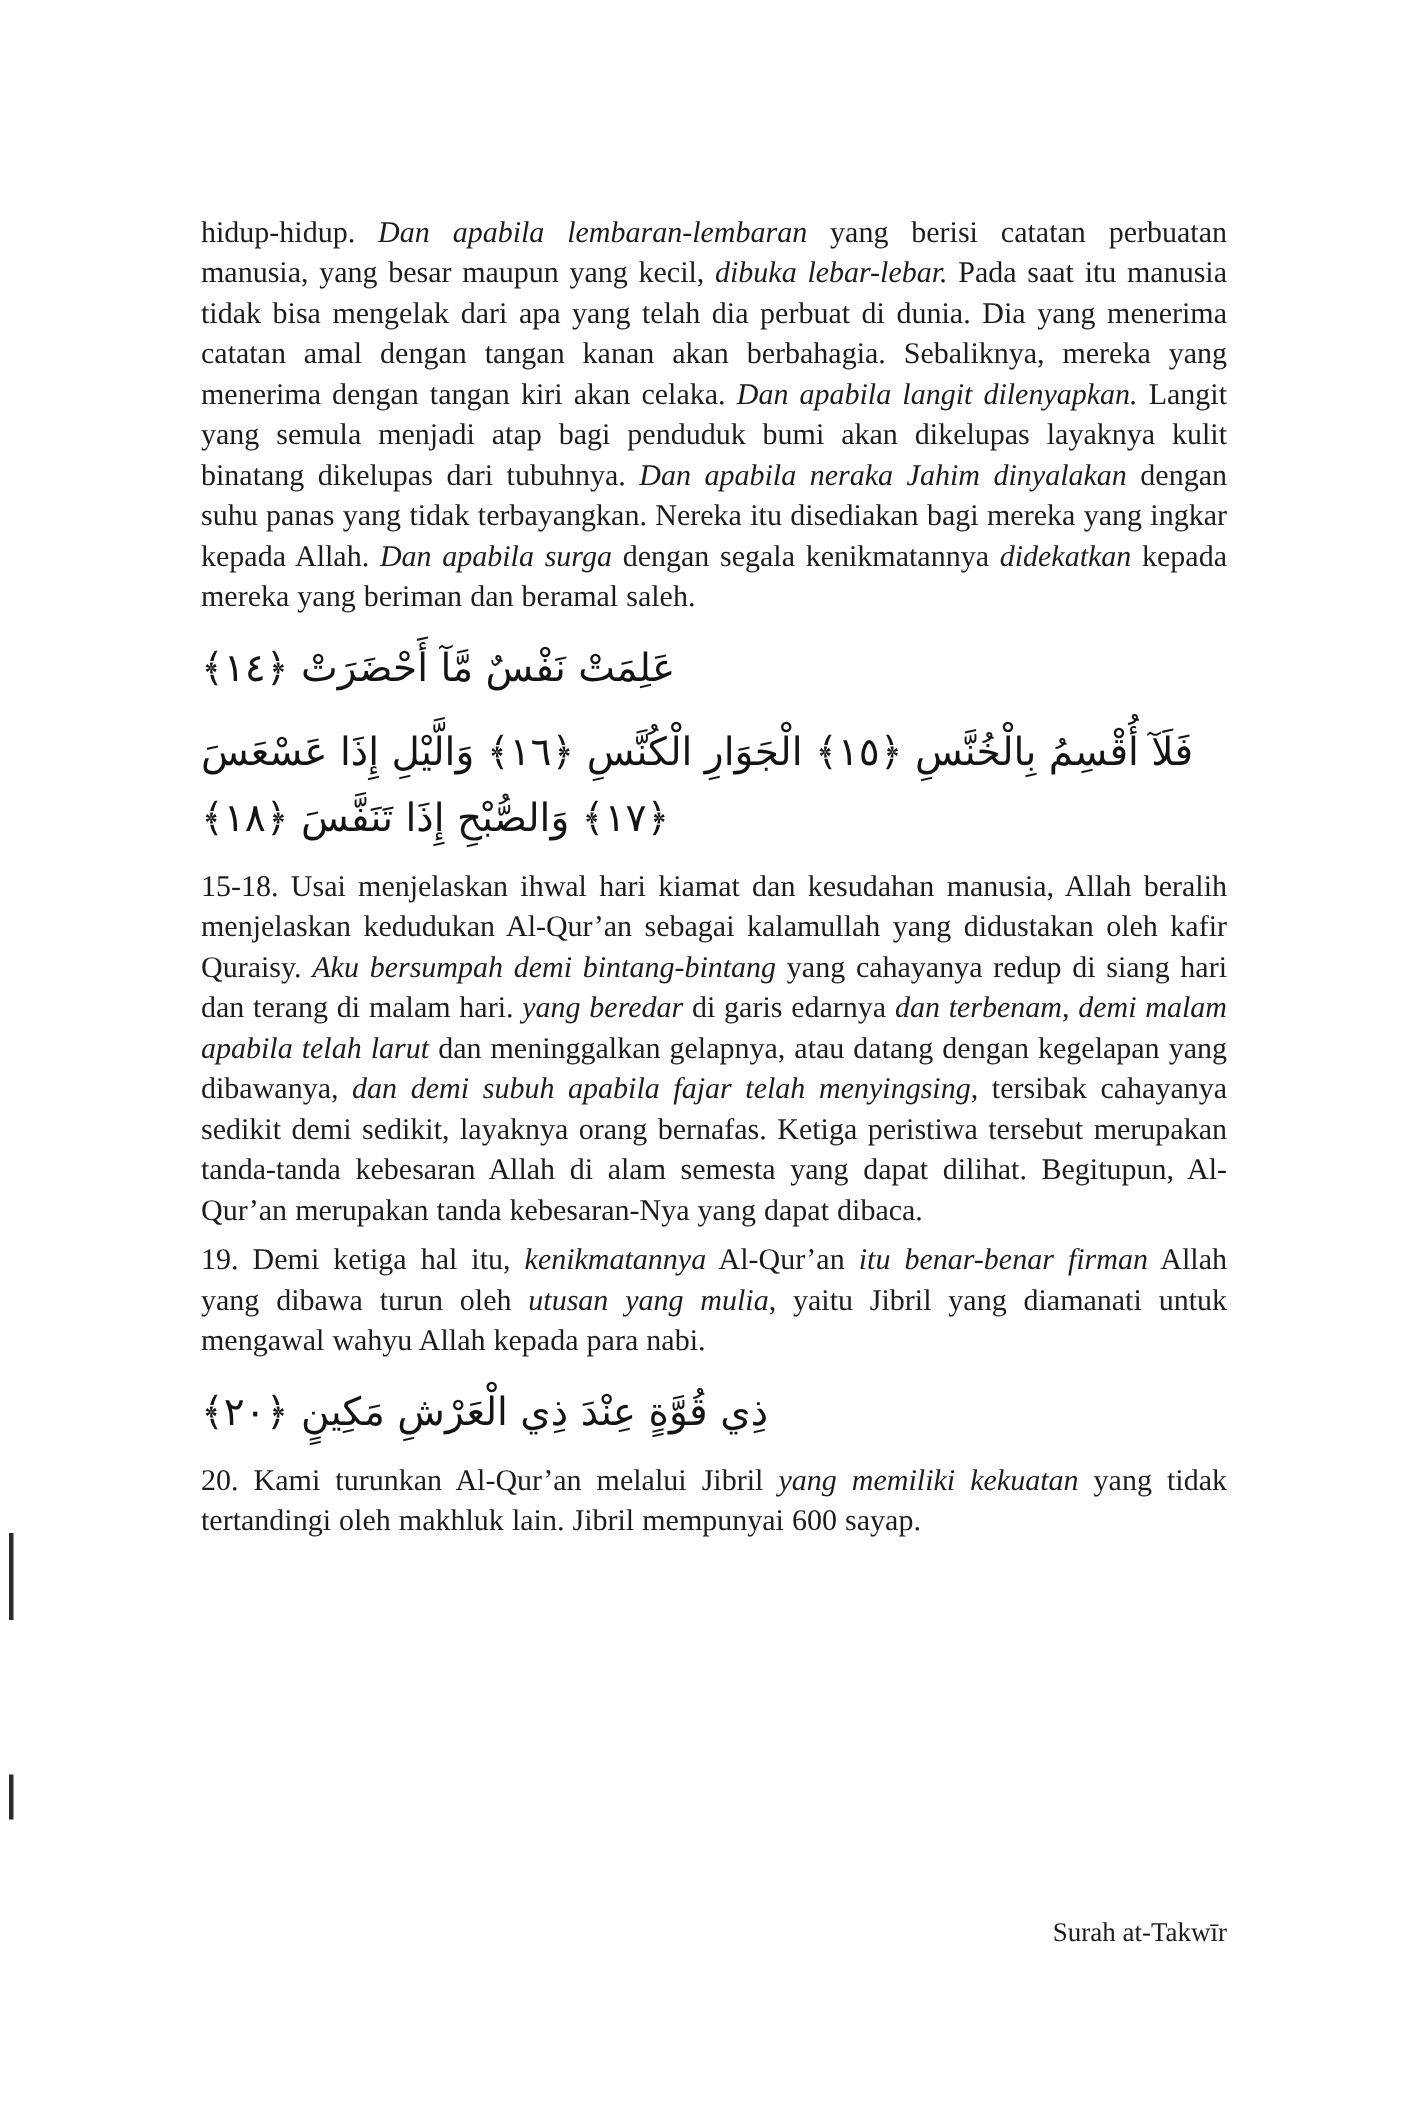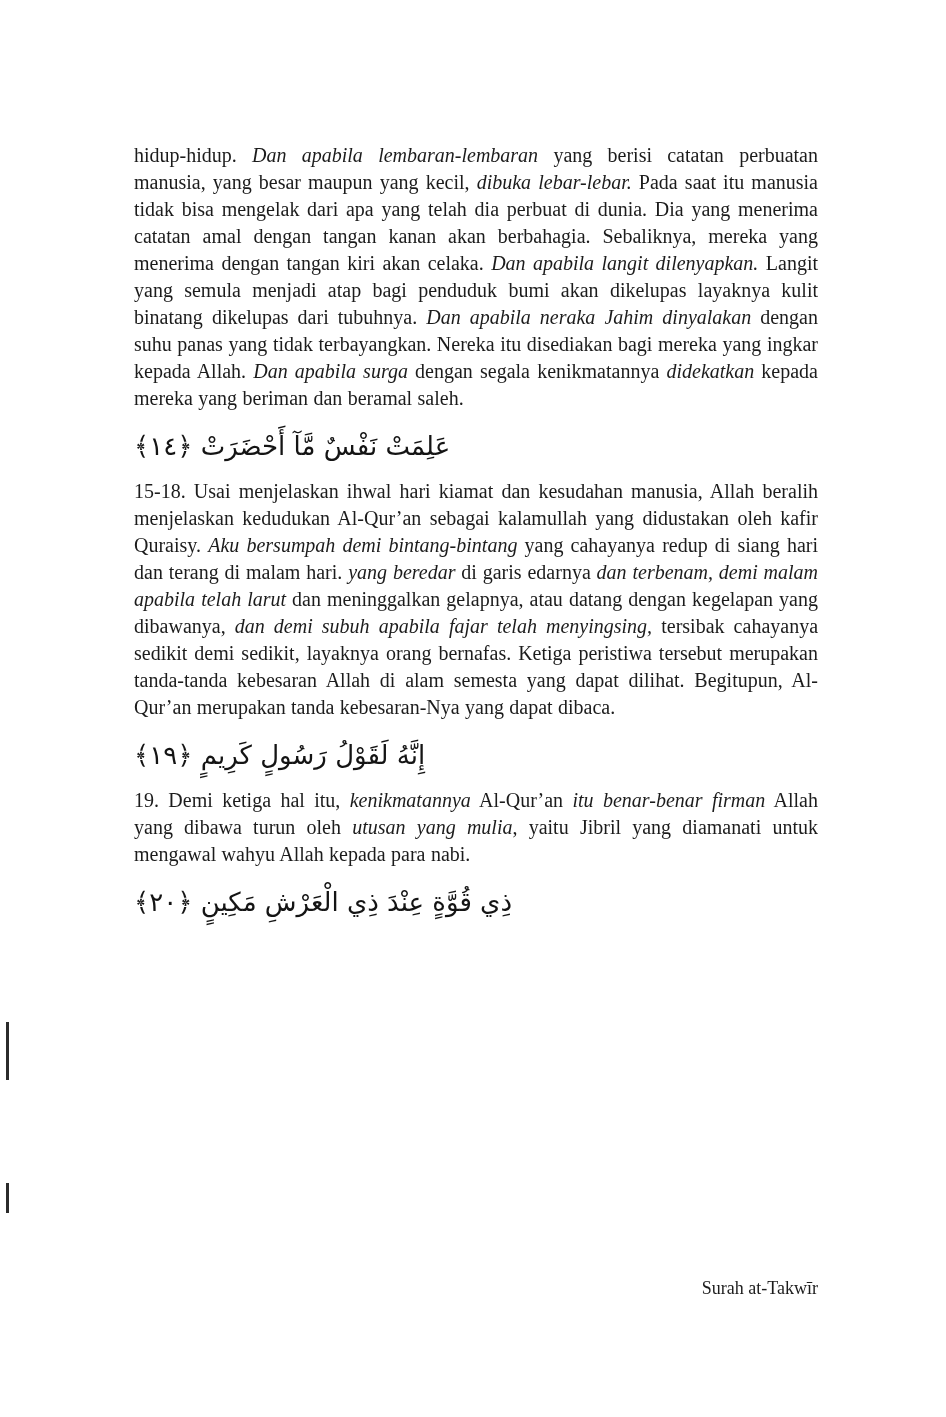--- a/index.html
+++ b/index.html
@@ -61,29 +61,30 @@
 </head>
 <body>
 
 <div class="page">
 
   <p class="para"><span>hidup-hidup. </span><em>Dan apabila lembaran-lembaran</em><span> yang berisi catatan perbuatan manusia, yang besar maupun yang kecil, </span><em>dibuka lebar-lebar.</em><span> Pada saat itu manusia tidak bisa mengelak dari apa yang telah dia perbuat di dunia. Dia yang menerima catatan amal dengan tangan kanan akan berbahagia. Sebaliknya, mereka yang menerima dengan tangan kiri akan celaka. </span><em>Dan apabila langit dilenyapkan.</em><span> Langit yang semula menjadi atap bagi penduduk bumi akan dikelupas layaknya kulit binatang dikelupas dari tubuhnya. </span><em>Dan apabila neraka Jahim dinyalakan</em><span> dengan suhu panas yang tidak terbayangkan. Nereka itu disediakan bagi mereka yang ingkar kepada Allah. </span><em>Dan apabila surga</em><span> dengan segala kenikmatannya </span><em>didekatkan</em><span> kepada mereka yang beriman dan beramal saleh.</span></p>
 
   <div class="arabic">عَلِمَتْ نَفْسٌ مَّآ أَحْضَرَتْ ﴿١٤﴾</div>
 
 
+  <div class="arabic">فَلَآ أُقْسِمُ بِالْخُنَّسِ ﴿١٥﴾ الْجَوَارِ الْكُنَّسِ ﴿١٦﴾ وَالَّيْلِ إِذَا عَسْعَسَ ﴿١٧﴾ وَالصُّبْحِ إِذَا تَنَفَّسَ ﴿١٨﴾</div>
 
   <p class="para"><span>15-18. Usai menjelaskan ihwal hari kiamat dan kesudahan manusia, Allah beralih menjelaskan kedudukan Al-Qur’an sebagai kalamullah yang didustakan oleh kafir Quraisy. </span><em>Aku bersumpah demi bintang-bintang</em><span> yang cahayanya redup di siang hari dan terang di malam hari. </span><em>yang beredar</em><span> di garis edarnya </span><em>dan terbenam, demi malam apabila telah larut</em><span> dan meninggalkan gelapnya, atau datang dengan kegelapan yang dibawanya, </span><em>dan demi subuh apabila fajar telah menyingsing,</em><span> tersibak cahayanya sedikit demi sedikit, layaknya orang bernafas. Ketiga peristiwa tersebut merupakan tanda-tanda kebesaran Allah di alam semesta yang dapat dilihat. Begitupun, Al-Qur’an merupakan tanda kebesaran-Nya yang dapat dibaca.</span></p>
 
-  <div class="arabic">إِنَّهُ لَقَوْلُ رَسُولٍ كَرِيمٍ ﴿١٩﴾</div>
 
   <p class="para"><span>19. Demi ketiga hal itu, </span><em>kenikmatannya</em><span> Al-Qur’an </span><em>itu benar-benar firman</em><span> Allah yang dibawa turun oleh </span><em>utusan yang mulia</em><span>, yaitu Jibril yang diamanati untuk mengawal wahyu Allah kepada para nabi.</span></p>
 
   <div class="arabic">ذِي قُوَّةٍ عِنْدَ ذِي الْعَرْشِ مَكِينٍ ﴿٢٠﴾</div>
 
+  <p class="para"><span>20. Kami turunkan Al-Qur’an melalui Jibril </span><em>yang memiliki kekuatan</em><span> yang tidak tertandingi oleh makhluk lain. Jibril mempunyai 600 sayap.</span></p>
 
   <div class="footer">
     <span>Surah at-Takwīr</span>
   </div>
 
   <div class="scan-mark m1"></div>
   <div class="scan-mark m2"></div>
 
 </div>
 

